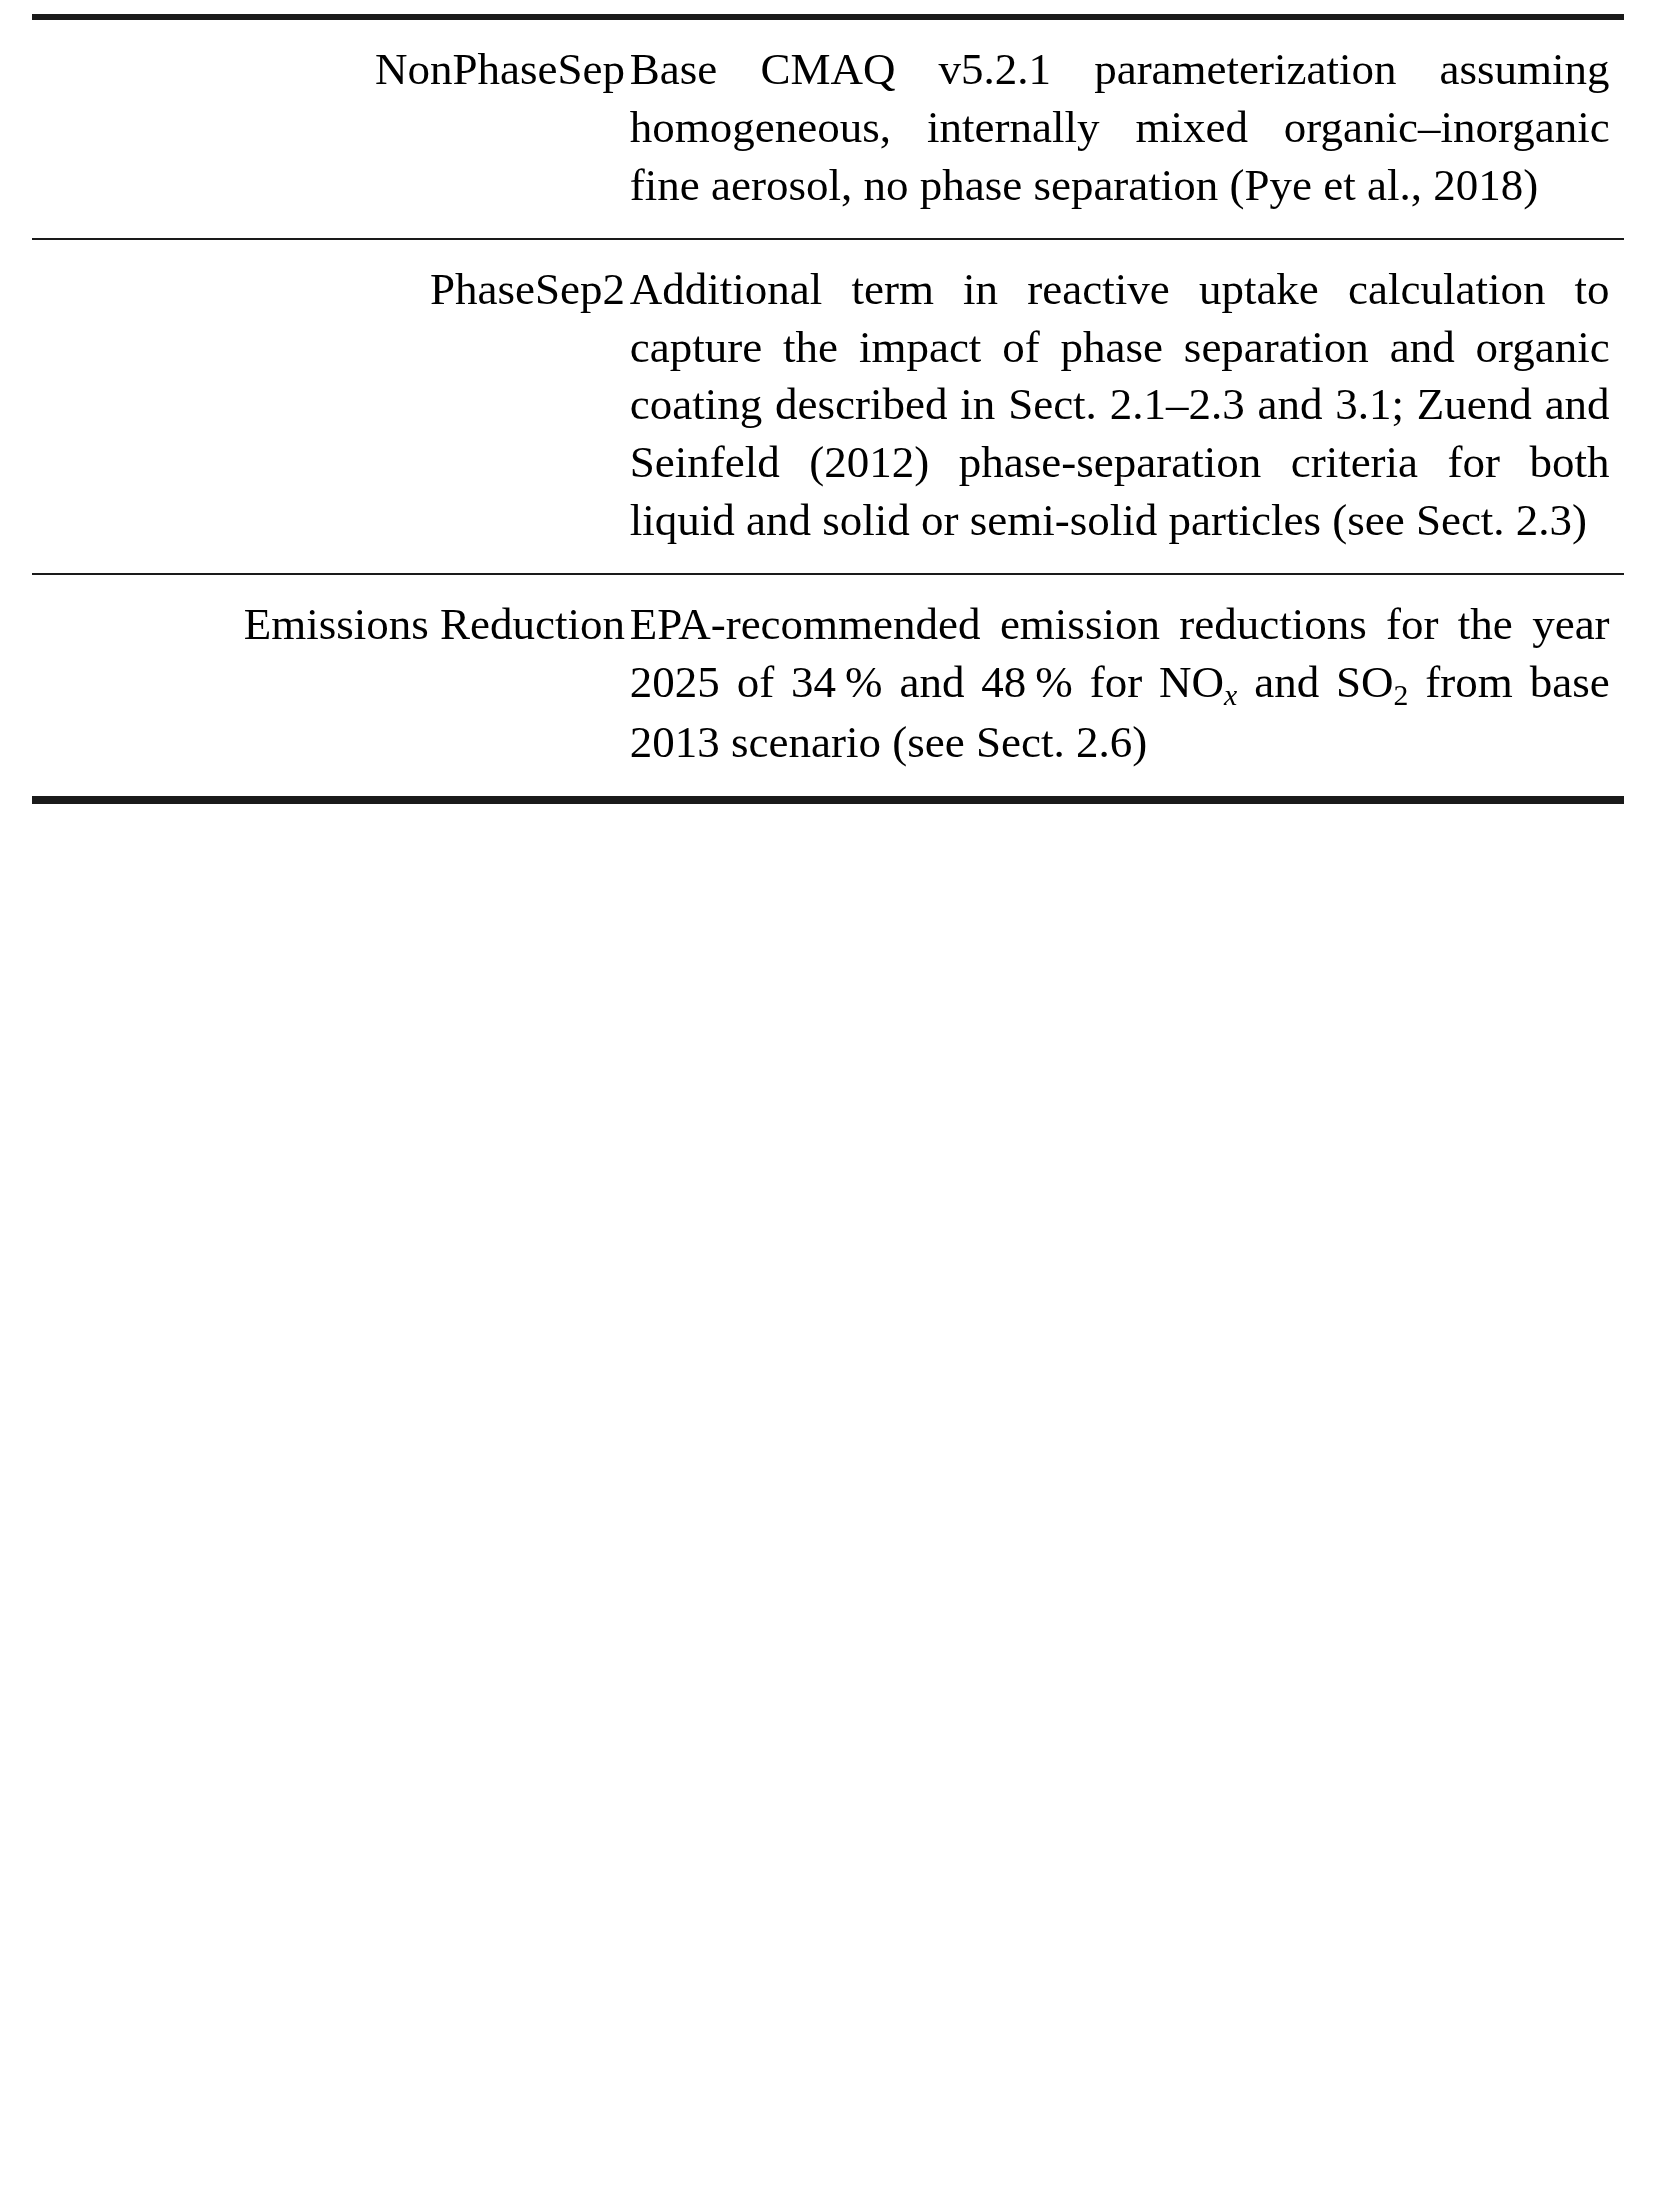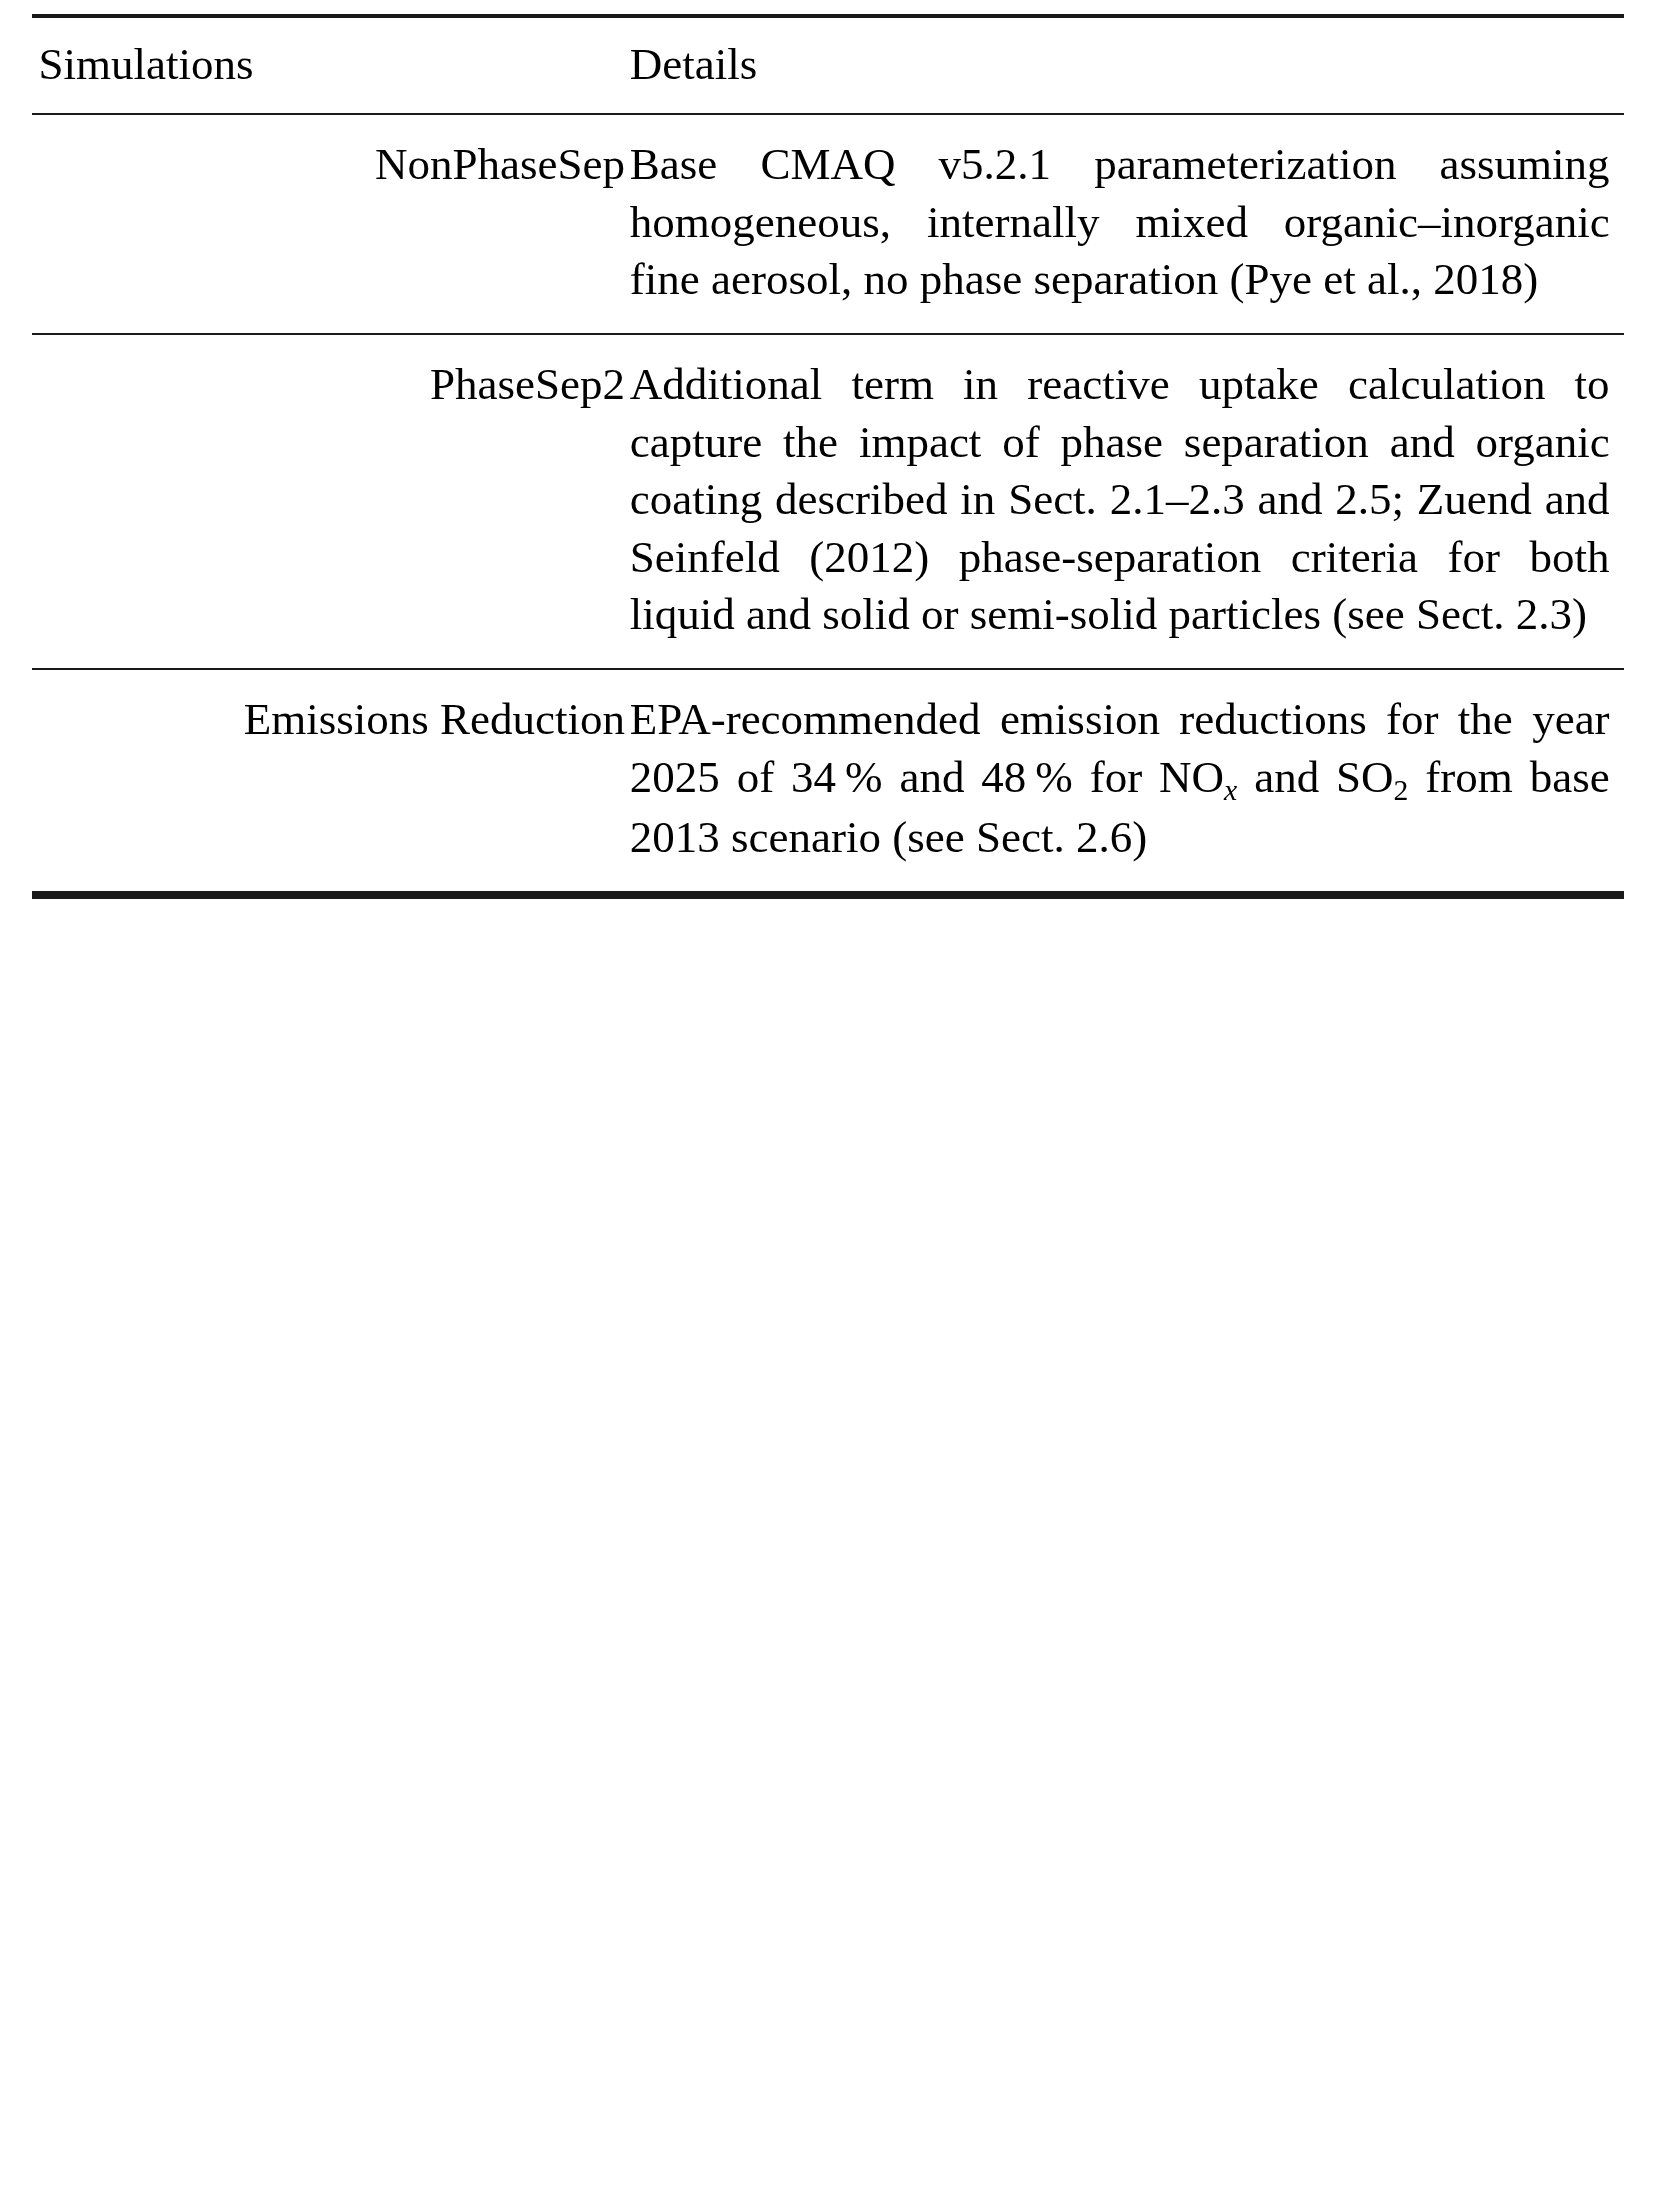--- a/index.html
+++ b/index.html
@@ -91,45 +91,41 @@
       <col class="c2">
     </colgroup>
 
     <tbody>
       <tr class="rule-top">
         <td class="rule-cell" colspan="2">
             <hr class="hline thick">
           </td>
       </tr>
 
-      <tr class="hdr-row">
-        <th class="col1">Simulations</th>
-        <th class="col2">Details</th>
-      </tr>
 
       <tr class="rule-mid">
         <td class="rule-cell" colspan="2">
             <hr class="hline">
           </td>
       </tr>
 
       <tr class="body-row">
         <td class="col1">NonPhaseSep</td>
         <td class="col2">Base CMAQ v5.2.1 parameterization assuming homogeneous, internally mixed organic–inorganic fine aerosol, no phase separation (Pye et al., 2018)</td>
       </tr>
 
       <tr class="rule-mid">
         <td class="rule-cell" colspan="2">
             <hr class="hline">
           </td>
       </tr>
 
       <tr class="body-row">
         <td class="col1">PhaseSep2</td>
-        <td class="col2">Additional term in reactive uptake calculation to capture the impact of phase separation and organic coating described in Sect. 2.1–2.3 and 2.5; Zuend and Seinfeld (2012) phase-separation criteria for both liquid and solid or semi-solid particles (see Sect. 2.3)</td>
+        <td class="col2">Additional term in reactive uptake calculation to capture the impact of phase separation and organic coating described in Sect. 2.1–2.3 and 3.1; Zuend and Seinfeld (2012) phase-separation criteria for both liquid and solid or semi-solid particles (see Sect. 2.3)</td>
       </tr>
 
       <tr class="rule-mid">
         <td class="rule-cell" colspan="2">
             <hr class="hline">
           </td>
       </tr>
 
       <tr class="body-row">
         <td class="col1">Emissions Reduction</td>

